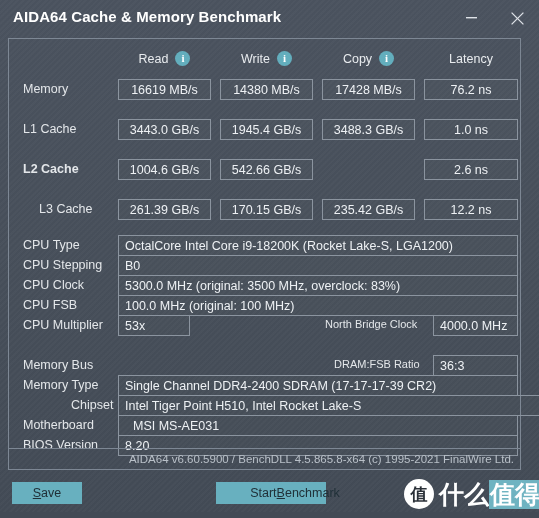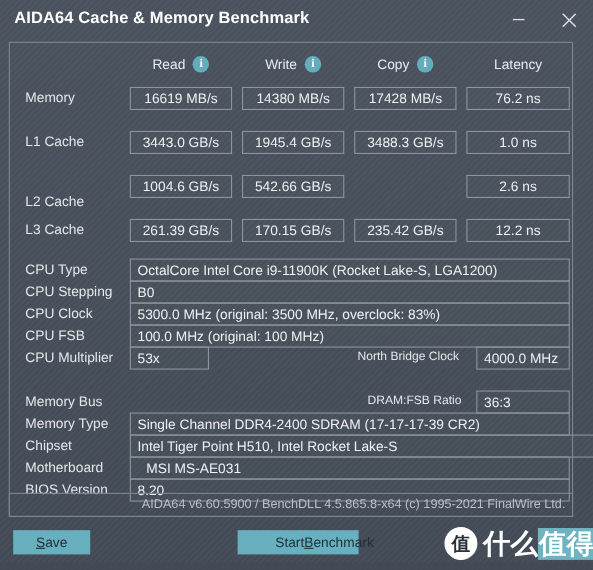--- a/index.html
+++ b/index.html
@@ -148,33 +148,33 @@
     <div class="vbox center" style="left:211px;top:40px;width:93px;">14380 MB/s</div>
     <div class="vbox center" style="left:313px;top:40px;width:93px;">17428 MB/s</div>
     <div class="vbox center" style="left:415px;top:40px;width:94px;">76.2 ns</div>
 
     <div class="row-label" style="top:83px;">L1 Cache</div>
     <div class="vbox center" style="left:109px;top:80px;width:93px;">3443.0 GB/s</div>
     <div class="vbox center" style="left:211px;top:80px;width:93px;">1945.4 GB/s</div>
     <div class="vbox center" style="left:313px;top:80px;width:93px;">3488.3 GB/s</div>
     <div class="vbox center" style="left:415px;top:80px;width:94px;">1.0 ns</div>
 
-    <div class="row-label" style="top:137px;">L2 Cache</div>
+    <div class="row-label" style="top:123px;font-weight:bold;">L2 Cache</div>
     <div class="vbox center" style="left:109px;top:120px;width:93px;">1004.6 GB/s</div>
     <div class="vbox center" style="left:211px;top:120px;width:93px;">542.66 GB/s</div>
     <div class="vbox center" style="left:415px;top:120px;width:94px;">2.6 ns</div>
 
-    <div class="row-label" style="top:163px;">L3 Cache</div>
+    <div class="row-label" style="top:163px;margin-left:16px;">L3 Cache</div>
     <div class="vbox center" style="left:109px;top:160px;width:93px;">261.39 GB/s</div>
     <div class="vbox center" style="left:211px;top:160px;width:93px;">170.15 GB/s</div>
     <div class="vbox center" style="left:313px;top:160px;width:93px;">235.42 GB/s</div>
     <div class="vbox center" style="left:415px;top:160px;width:94px;">12.2 ns</div>
 
     <div class="row-label" style="top:199px;">CPU Type</div>
-    <div class="vbox left" style="left:109px;top:196px;width:400px;">OctalCore Intel Core i9-11900K  (Rocket Lake-S, LGA1200)</div>
+    <div class="vbox left" style="left:109px;top:196px;width:400px;">OctalCore Intel Core i9-18200K  (Rocket Lake-S, LGA1200)</div>
 
     <div class="row-label" style="top:219px;">CPU Stepping</div>
     <div class="vbox left" style="left:109px;top:216px;width:400px;">B0</div>
 
     <div class="row-label" style="top:239px;">CPU Clock</div>
     <div class="vbox left" style="left:109px;top:236px;width:400px;">5300.0 MHz  (original: 3500 MHz, overclock: 83%)</div>
 
     <div class="row-label" style="top:259px;">CPU FSB</div>
     <div class="vbox left" style="left:109px;top:256px;width:400px;">100.0 MHz  (original: 100 MHz)</div>
 
@@ -183,21 +183,21 @@
     <div class="plain-label" style="left:316px;top:279px;">North Bridge Clock</div>
     <div class="vbox left" style="left:424px;top:276px;width:85px;">4000.0 MHz</div>
 
     <div class="row-label" style="top:319px;">Memory Bus</div>
     <div class="plain-label" style="left:325px;top:319px;">DRAM:FSB Ratio</div>
     <div class="vbox left" style="left:424px;top:316px;width:85px;">36:3</div>
 
     <div class="row-label" style="top:339px;">Memory Type</div>
     <div class="vbox left" style="left:109px;top:336px;width:400px;">Single Channel DDR4-2400 SDRAM  (17-17-17-39 CR2)</div>
 
-    <div class="row-label" style="top:359px;">Chipset</div>
+    <div class="row-label" style="top:359px;margin-left:48px;">Chipset</div>
     <div class="vbox left" style="left:109px;top:356px;width:440px;">Intel Tiger Point H510, Intel Rocket Lake-S</div>
 
     <div class="row-label" style="top:379px;">Motherboard</div>
     <div class="vbox left" style="left:109px;top:376px;width:400px;padding-left:14px;">MSI MS-AE031</div>
 
     <div class="row-label" style="top:399px;">BIOS Version</div>
     <div class="vbox left" style="left:109px;top:396px;width:400px;">8.20</div>
 
     <div class="statusbar">
       <span>AIDA64 v6.60.5900 / BenchDLL 4.5.865.8-x64  (c) 1995-2021 FinalWire Ltd.</span>

